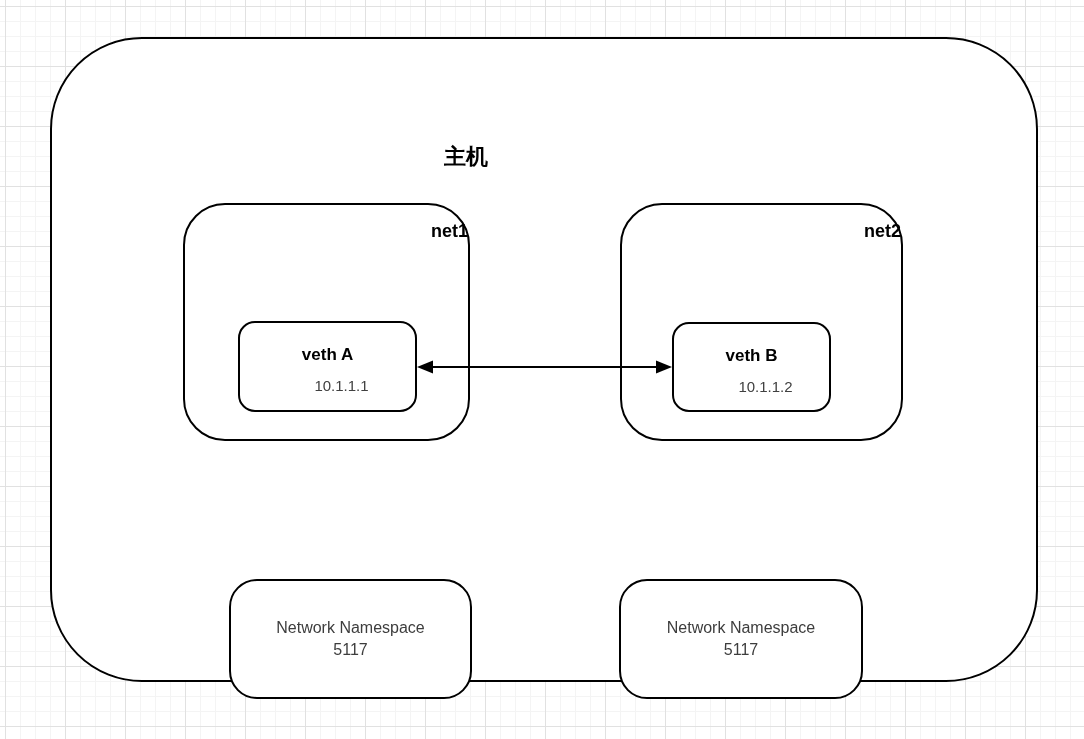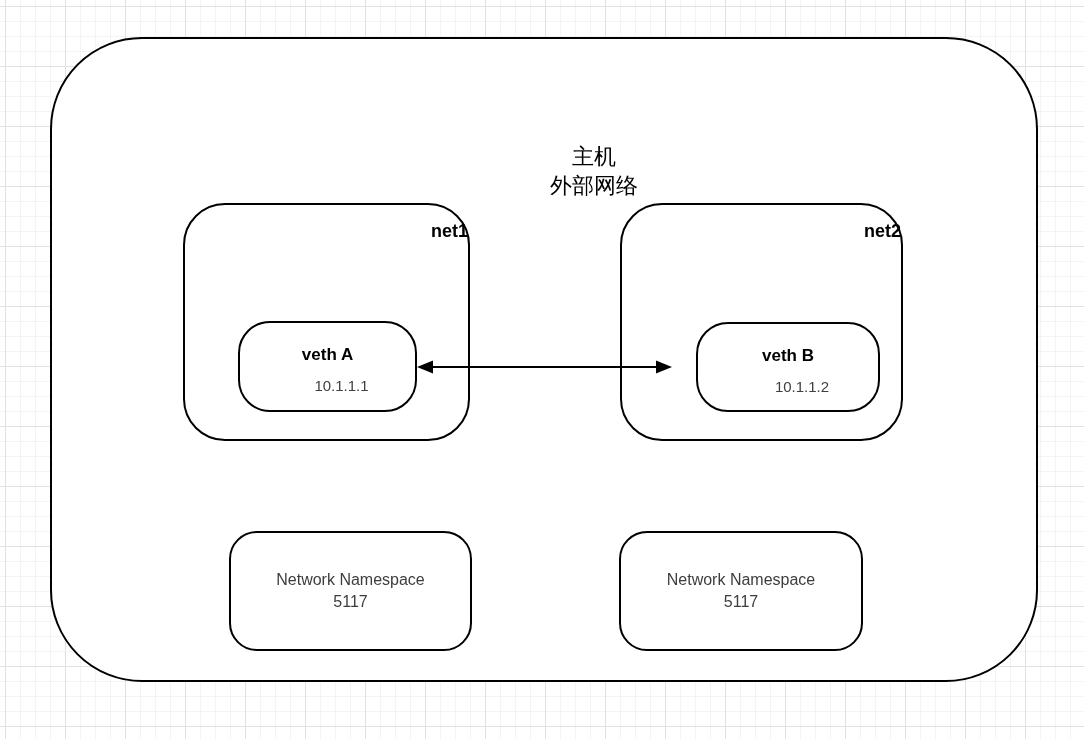--- a/index.html
+++ b/index.html
@@ -28,63 +28,63 @@
   }
   .host-box {
     left: 50px; top: 37px;
     width: 988px; height: 645px;
     border-radius: 92px;
   }
   .host-title {
     position: absolute;
     left: 392px; top: 103px;
     width: 300px;
-    text-align: center;
     font-size: 22px;
-    font-weight: normal;
+    font-weight: bold;
     line-height: 29px;
     color: #000000;
   }
   .net-box {
     border-radius: 42px;
   }
   .net1-box { left: 183px; top: 203px; width: 287px; height: 238px; }
   .net2-box { left: 620px; top: 203px; width: 283px; height: 238px; }
   .net-label {
     position: absolute;
     top: 16px; left: 0;
     width: 100%;
     text-align: right;
     font-size: 18px;
     font-weight: bold;
     color: #000000;
   }
   .veth-box {
-    border-radius: 32px;
+    border-radius: 17px;
     text-align: center;
   }
   .vethA-box { left: 238px; top: 321px; width: 179px; height: 91px; }
-  .vethB-box { left: 696px; top: 322px; width: 184px; height: 90px; }
+  .vethB-box { left: 672px; top: 322px; width: 159px; height: 90px; }
   .veth-name {
     margin-top: 22px;
     font-size: 17px;
     font-weight: bold;
     color: #000000;
   }
   .veth-ip {
     margin-top: 12px;
     font-size: 15px;
     color: #404040;
     margin-left: 28px;
   }
   .ns-box {
     border-radius: 28px;
     display: flex;
     align-items: center;
     justify-content: center;
+    margin-top: 48px;
   }
   .ns-left  { left: 229px; top: 531px; width: 243px; height: 120px; }
   .ns-right { left: 619px; top: 531px; width: 244px; height: 120px; }
   .ns-text {
     text-align: center;
     font-size: 16px;
     line-height: 22px;
     color: #3d3d3d;
   }
   .arrow {
@@ -94,21 +94,20 @@
   }
 </style>
 </head>
 <body>
 
 <div class="canvas">
 
   <div class="shape host-box">
     <div class="host-title">
       <div>主机</div>
-      <div>外部网络</div>
     </div>
   </div>
 
   <div class="shape net-box net1-box">
     <div class="net-label">net1</div>
   </div>
 
   <div class="shape net-box net2-box">
     <div class="net-label">net2</div>
   </div>

